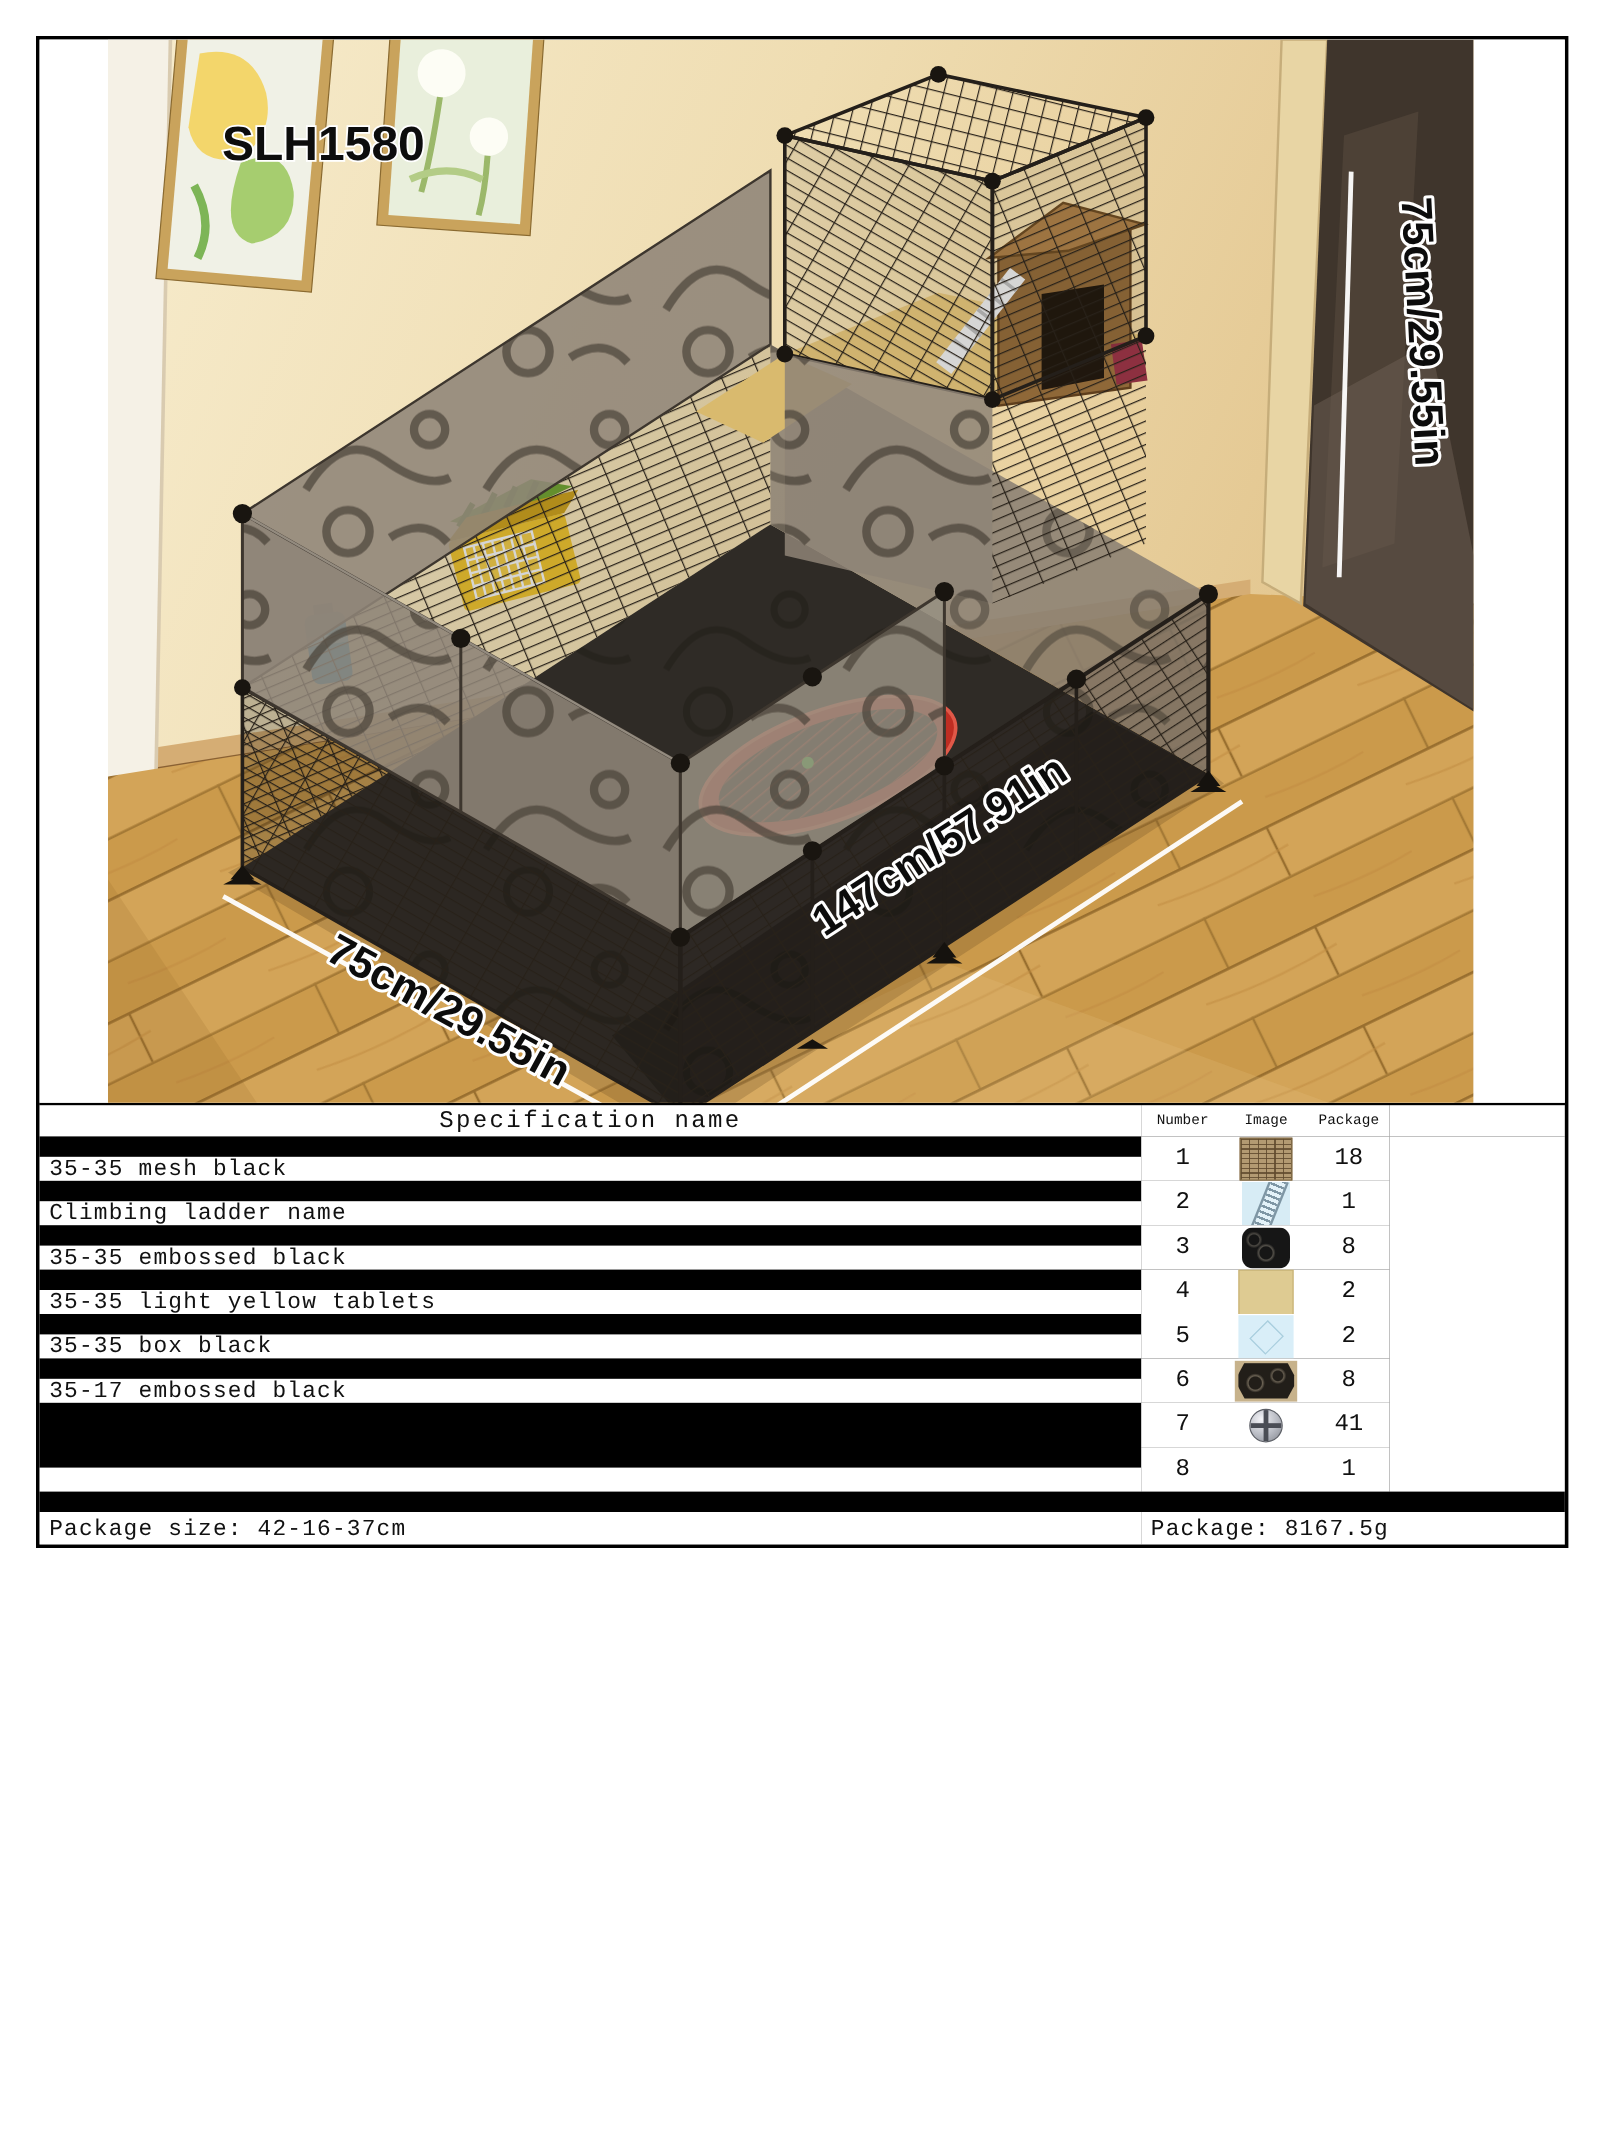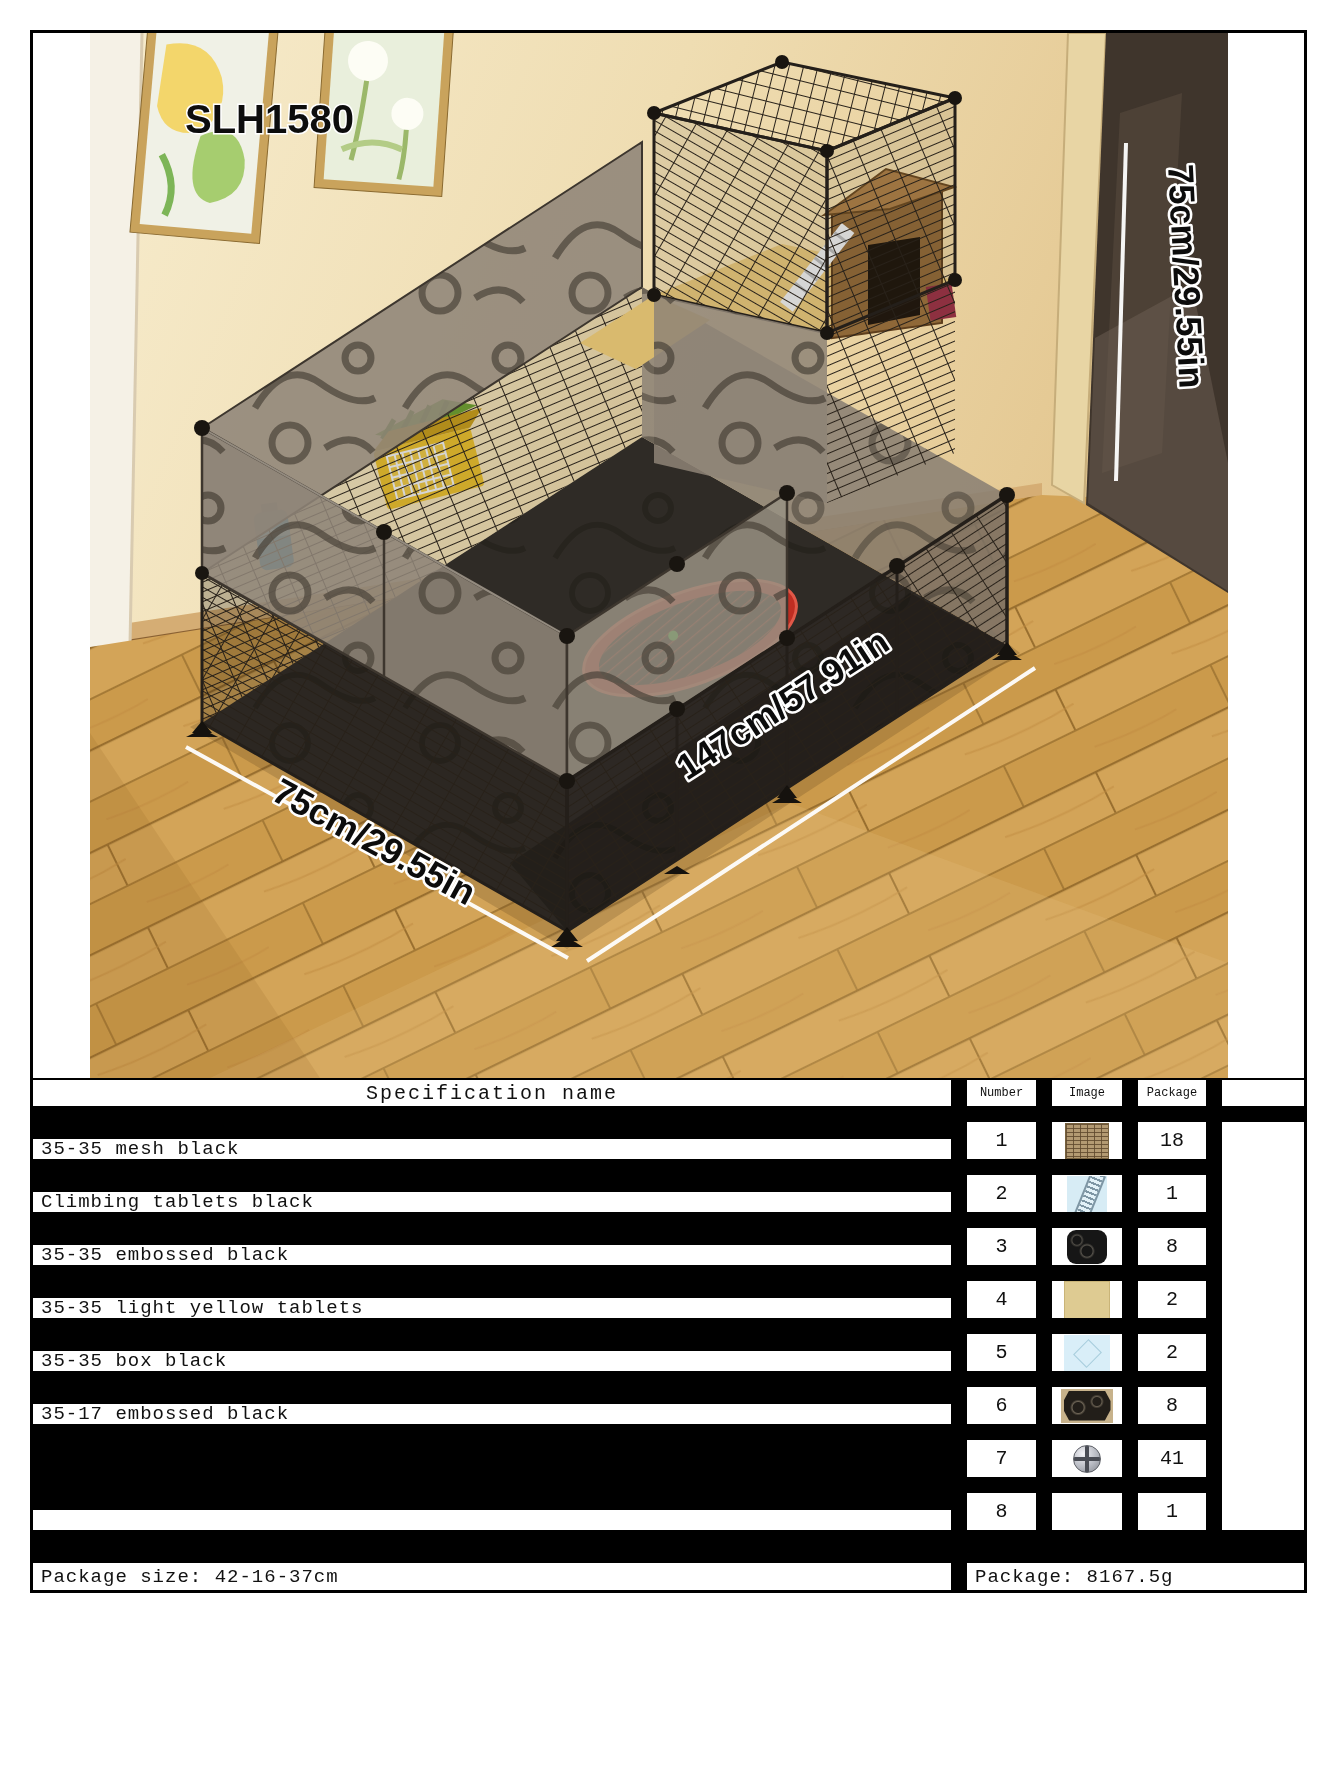--- a/index.html
+++ b/index.html
@@ -1,23 +1,23 @@
 <!DOCTYPE html>
 <html><head>
 <meta charset="utf-8">
 <style>
   html,body{margin:0;padding:0;background:#fff;}
   body{width:1340px;height:1785px;position:relative;font-family:"Liberation Sans",sans-serif;}
   .sheet{position:absolute;left:30px;top:30px;width:1277px;border:3px solid #000;box-sizing:border-box;background:#fff;}
-  .photo-zone{height:1045px;position:relative;overflow:hidden;background:#fff;}
+  .photo-zone{height:886px;position:relative;overflow:hidden;background:#fff;}
   svg.photo{position:absolute;left:57px;top:0;}
 
   
   .spec-grid{display:grid;grid-template-columns:918px 69px 70px 68px 1fr;
-             grid-template-rows:26px repeat(8,37px) 44px;gap:16px;background:#000;
+             grid-template-rows:26px repeat(8,37px) 44px;gap:0;background:#000;
              border-top:2px solid #000;font-family:"Liberation Mono",monospace;color:#111;}
   .c{background:#fff;display:flex;align-items:center;overflow:hidden;}
   .hdr-name{justify-content:center;font-size:20px;letter-spacing:2px;}
   .hdr-sm{justify-content:center;font-size:12px;}
   .name{justify-content:flex-start;padding-left:8px;font-size:19px;letter-spacing:1px;margin-top:17px;}
   .num{justify-content:center;font-size:20px;}
   .imgc{justify-content:center;}
 
   
   .thumb{position:relative;display:block;overflow:hidden;}
@@ -292,21 +292,21 @@
     <div class="c" style="grid-area:1/5"></div>
     <div class="c" style="grid-row:2/10;grid-column:5"></div>
 
     <div class="c name" style="grid-area:2/1">35-35 mesh black</div>
     <div class="c num" style="grid-area:2/2">1</div>
     <div class="c imgc" style="grid-area:2/3">
         <span class="thumb t-mesh"></span>
       </div>
     <div class="c num" style="grid-area:2/4">18</div>
 
-    <div class="c name" style="grid-area:3/1">Climbing tablets black</div>
+    <div class="c name" style="grid-area:3/1">Climbing ladder name</div>
     <div class="c num" style="grid-area:3/2">2</div>
     <div class="c imgc" style="grid-area:3/3">
         <span class="thumb t-ladder"></span>
       </div>
     <div class="c num" style="grid-area:3/4">1</div>
 
     <div class="c name" style="grid-area:4/1">35-35 embossed black</div>
     <div class="c num" style="grid-area:4/2">3</div>
     <div class="c imgc" style="grid-area:4/3">
         <span class="thumb t-emb3"></span>

